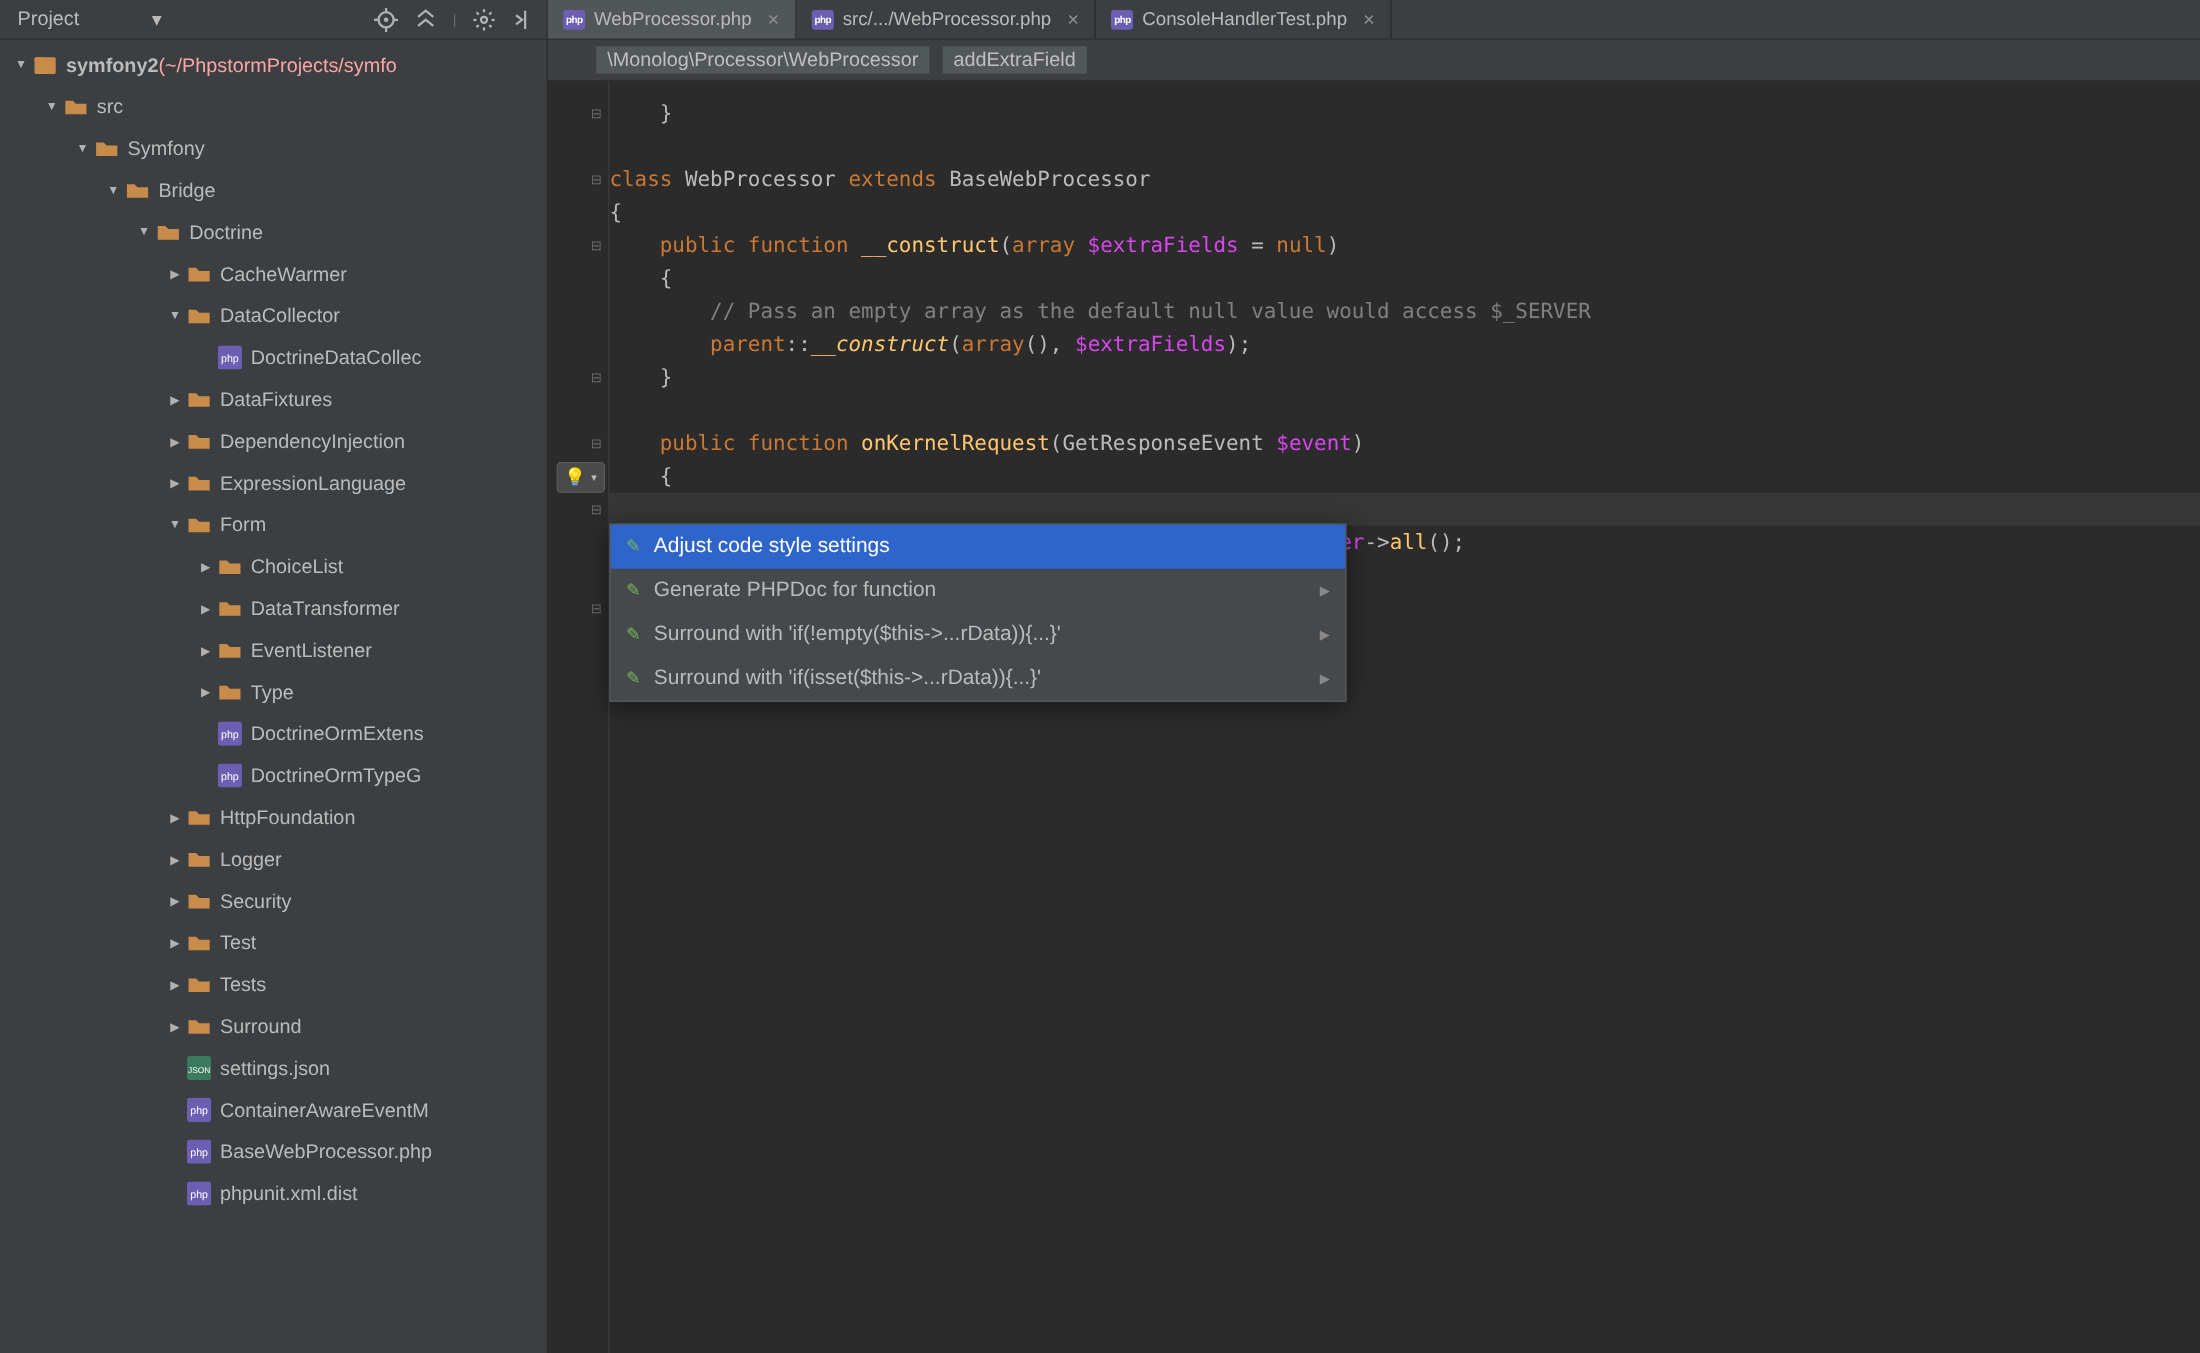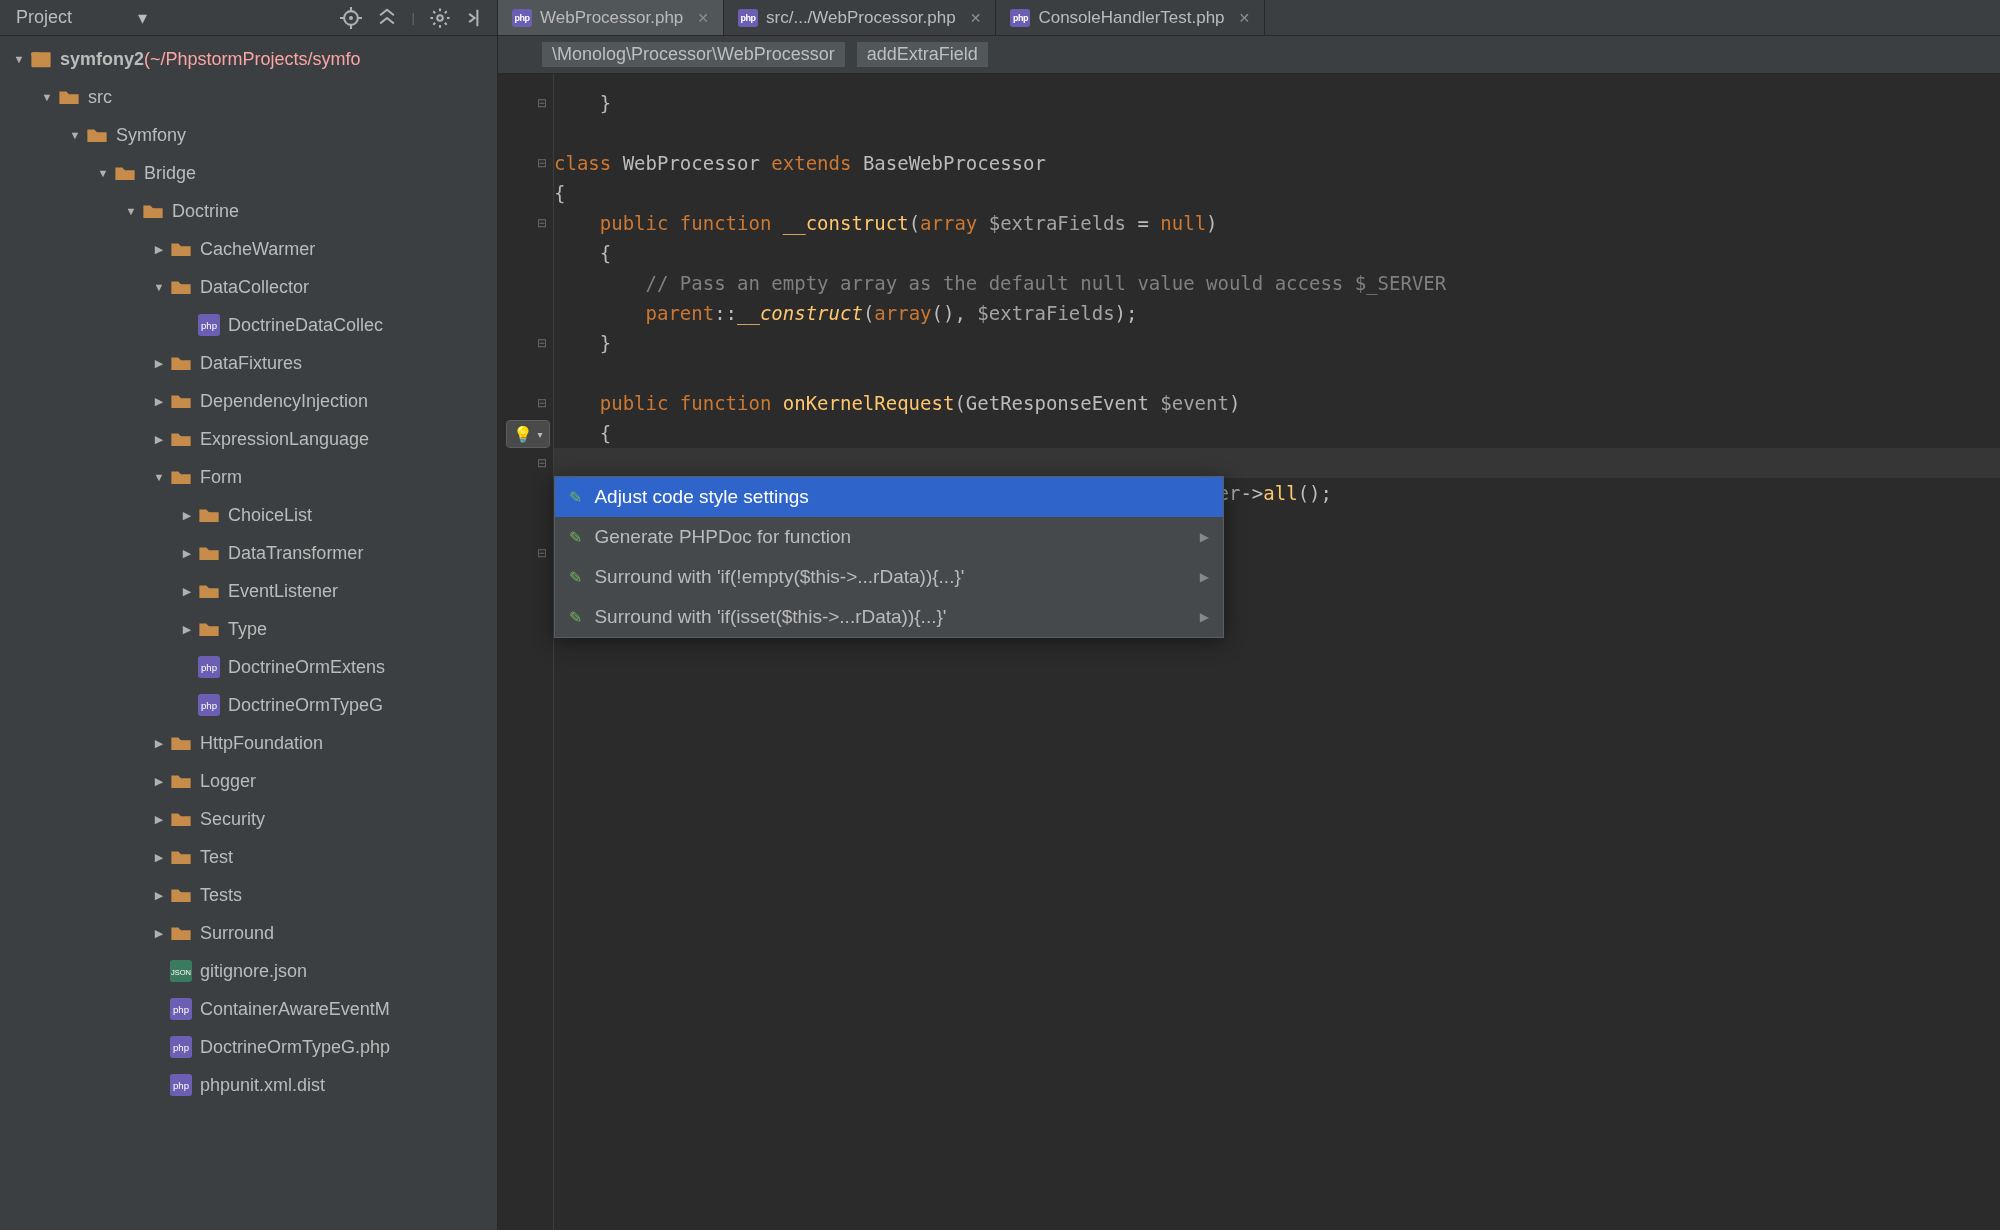--- a/index.html
+++ b/index.html
@@ -137,21 +137,21 @@
 }
 .highlight-line {
   position: absolute;
   left: 56px; right: 0;
   height: 30px;
   background: #363636;
   top: calc(14px + 30px * 12);
 }
 .c-kw { color: #cc7832; }
 .c-fn { color: #ffc66d; }
-.c-var { color: #a3a3a3; }
+.c-var { color: #d946ef; }
 .c-str { color: #808080; }
 .c-cls { color: #bbbbbb; }
 .c-mtd { color: #ffc66d; margin-top: 39px; }
 
 .bulb {
   position: absolute;
   left: 8px;
   top: calc(14px + 30px * 11 + 2px);
   width: 44px; height: 28px;
   background: #4a4a4a;
@@ -475,41 +475,41 @@
           <span>Surround</span>
         </div>
         <div class="tree-row" style="padding-left: 148px;">
           <span class="twisty none" style="font-size: 11px;">▶</span>
           <span class="folder-icon">
             <svg viewBox="0 0 16 16">
               <rect width="16" height="16" rx="2" fill="#3a7a5e"></rect>
               <text x="8" y="11" font-size="5.5" text-anchor="middle" fill="#fff" font-family="sans-serif">JSON</text>
             </svg>
           </span>
-          <span>gitignore.json</span>
+          <span>settings.json</span>
         </div>
         <div class="tree-row" style="padding-left: 148px;">
           <span class="twisty none" style="font-size: 11px;">▶</span>
           <span class="folder-icon">
             <svg viewBox="0 0 16 16">
               <rect width="16" height="16" rx="2" fill="#6c5fb3"></rect>
               <text x="8" y="11" font-size="7" text-anchor="middle" fill="#fff" font-family="sans-serif">php</text>
             </svg>
           </span>
           <span>ContainerAwareEventM</span>
         </div>
         <div class="tree-row" style="padding-left: 148px;">
           <span class="twisty none" style="font-size: 11px;">▶</span>
           <span class="folder-icon">
             <svg viewBox="0 0 16 16">
               <rect width="16" height="16" rx="2" fill="#6c5fb3"></rect>
               <text x="8" y="11" font-size="7" text-anchor="middle" fill="#fff" font-family="sans-serif">php</text>
             </svg>
           </span>
-          <span>DoctrineOrmTypeG.php</span>
+          <span>BaseWebProcessor.php</span>
         </div>
         <div class="tree-row" style="padding-left: 148px;">
           <span class="twisty none" style="font-size: 11px;">▶</span>
           <span class="folder-icon">
             <svg viewBox="0 0 16 16">
               <rect width="16" height="16" rx="2" fill="#6c5fb3"></rect>
               <text x="8" y="11" font-size="7" text-anchor="middle" fill="#fff" font-family="sans-serif">php</text>
             </svg>
           </span>
           <span>phpunit.xml.dist</span>

